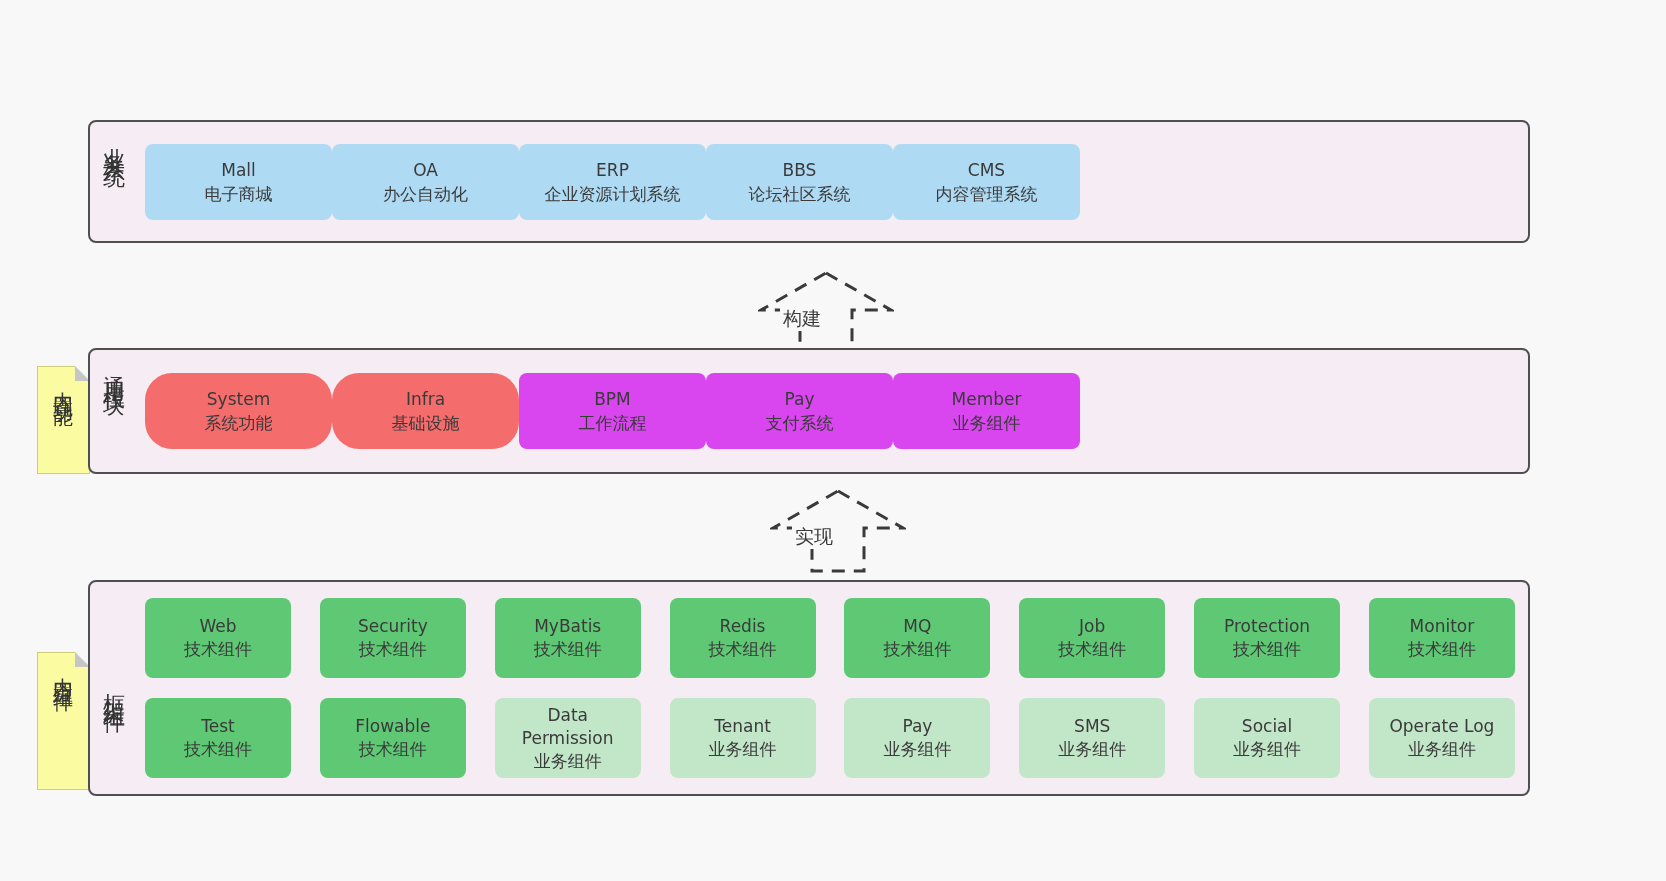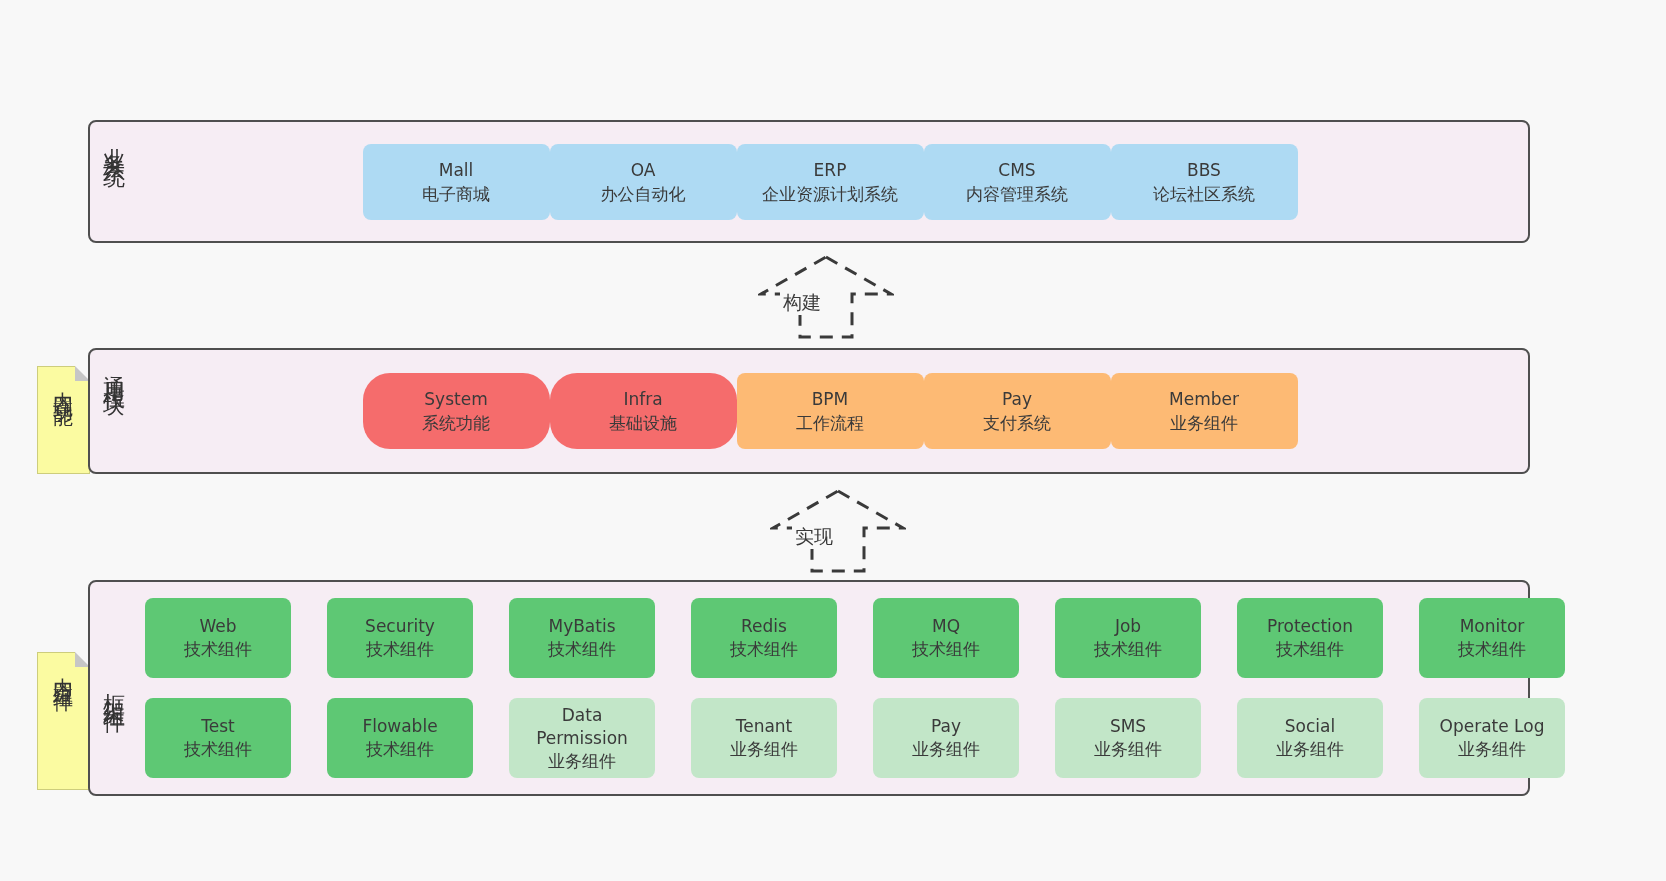--- a/index.html
+++ b/index.html
@@ -17,56 +17,56 @@
   .panel1{top:120px;height:123px;}
   .panel2{top:348px;height:126px;}
   .panel3{top:580px;height:216px;}
   .vlabel{
     writing-mode:vertical-rl;text-orientation:upright;
     font-size:22px;letter-spacing:6px;color:#333;
     margin:8px 0 0 13px;line-height:1;flex:0 0 auto;
   }
   .panel3 .vlabel{margin-top:0;align-self:center;}
   .boxes-row{
-    flex:1;display:flex;justify-content:center;align-items:center;
+    flex:1;display:flex;justify-content:flex-start;align-items:center;
     padding:0 13px 0 20px;
   }
   .grid{
     flex:1;display:flex;flex-direction:column;justify-content:center;
     gap:20px;padding:0 13px 0 20px;
   }
-  .grid .row{display:flex;justify-content:space-between;gap:36px;}
+  .grid .row{display:flex;justify-content:space-between;}
   .box{
     border-radius:8px;display:flex;flex-direction:column;
     justify-content:center;align-items:center;text-align:center;
     font-size:17px;line-height:24px;
   }
   .box-lg{width:187px;height:76px;}
   .box-sm{width:146px;height:80px;line-height:23px;padding:0 10px;box-sizing:border-box;}
   .blue{background:#aedaf3;}
   .red{background:#f56c6c;border-radius:27px;}
-  .pink{background:#fdba74;}
+  .pink{background:#d946ef;}
   .green{background:#5ec874;}
   .green-light{background:#c2e6c8;}
   .sticky{
     position:absolute;left:37px;width:53px;box-sizing:border-box;
     background:#fbfba1;border:1px solid #cdcd7c;
     display:flex;justify-content:center;
   }
   .sticky1{top:366px;height:108px;}
   .sticky2{top:652px;height:138px;}
   .sticky .vtext{
     writing-mode:vertical-rl;text-orientation:upright;
     font-size:20px;letter-spacing:5px;color:#333;margin-top:9px;line-height:1;
   }
   .fold-cover{position:absolute;top:-1px;right:-1px;width:15px;height:15px;background:#f8f8f8;}
   .fold-tri{position:absolute;top:-1px;right:-1px;width:0;height:0;
     border-bottom:15px solid #c6c6c6;border-right:15px solid transparent;}
   .arrow{position:absolute;width:136px;height:86px;}
-  .arrow1{left:758px;top:254px;}
+  .arrow1{left:758px;top:270px;}
   .arrow2{left:770px;top:488px;}
   .arrow svg{position:absolute;left:0;top:0;width:100%;height:100%;}
   .arrow-label{
     position:absolute;left:22px;top:36px;
     font-size:19px;color:#3a3a3a;background:#f8f8f8;padding:1px 3px;line-height:1.2;
   }
 </style>
 </head>
 <body>
 
@@ -79,26 +79,26 @@
     </div>
     <div class="box box-lg blue">
       <div>OA</div>
       <div>办公自动化</div>
     </div>
     <div class="box box-lg blue">
       <div>ERP</div>
       <div>企业资源计划系统</div>
     </div>
     <div class="box box-lg blue">
+      <div>BBS</div>
+      <div>论坛社区系统</div>
+    </div>
+    <div class="box box-lg blue">
       <div>CMS</div>
       <div>内容管理系统</div>
-    </div>
-    <div class="box box-lg blue">
-      <div>BBS</div>
-      <div>论坛社区系统</div>
     </div>
   </div>
 </div>
 
 <div class="arrow arrow1">
   <svg viewBox="0 0 136 86">
     <path d="M68 3 L133 40 L94 40 L94 83 L42 83 L42 40 L3 40 Z" fill="none" stroke="#3a3a3a" stroke-width="3" stroke-dasharray="13 9"></path>
   </svg>
   <div class="arrow-label">构建</div>
 </div>

